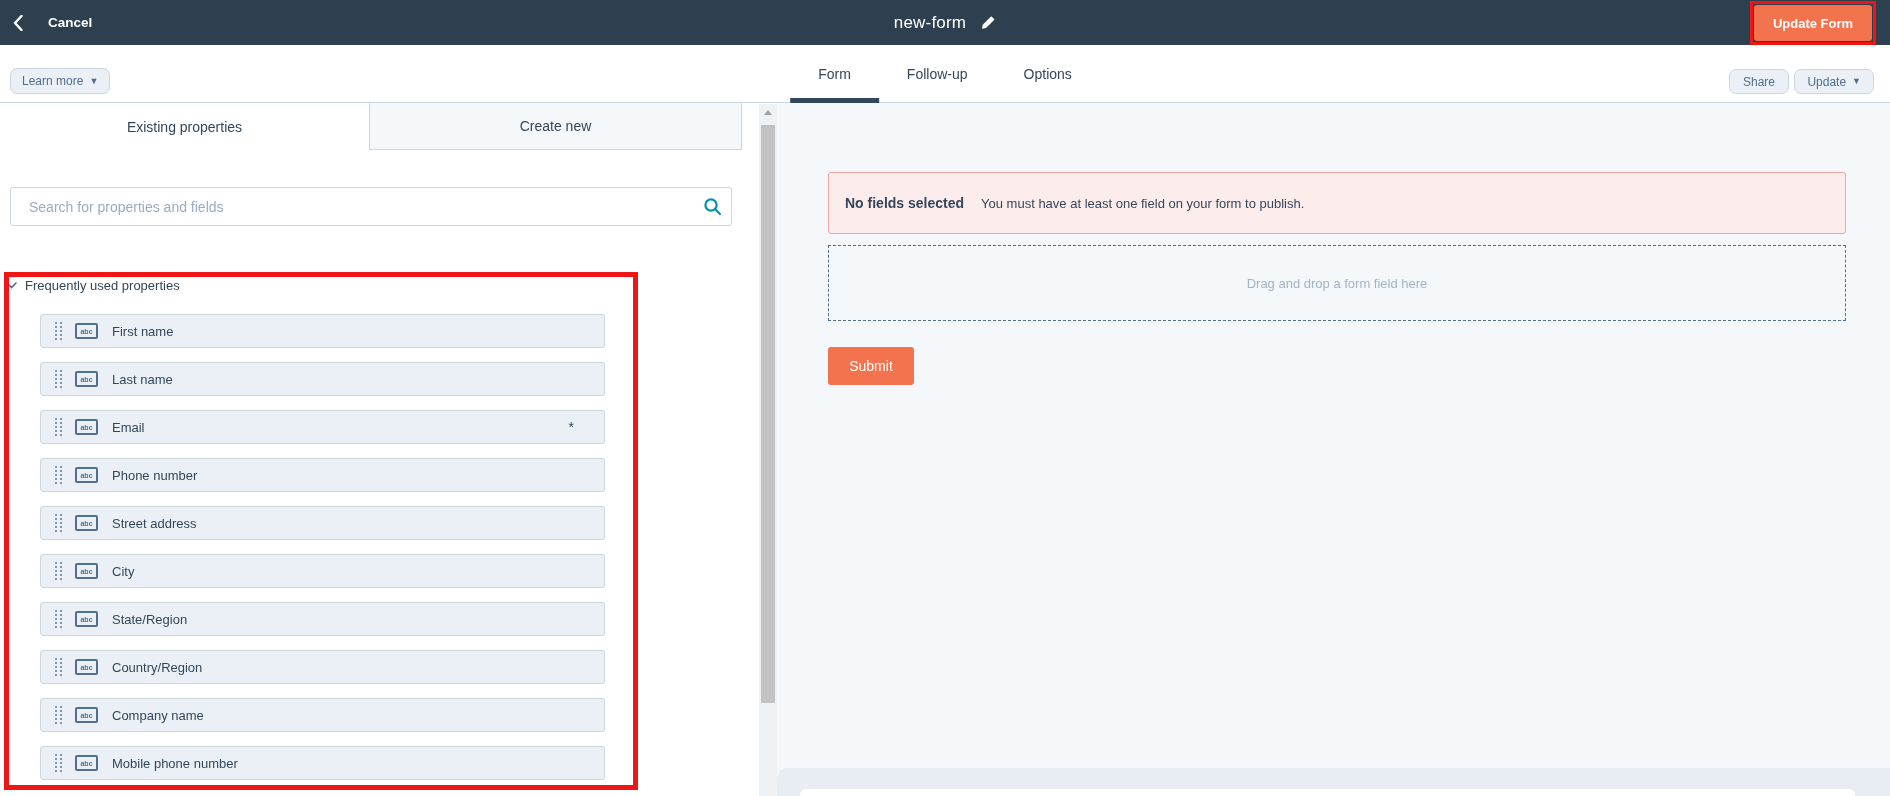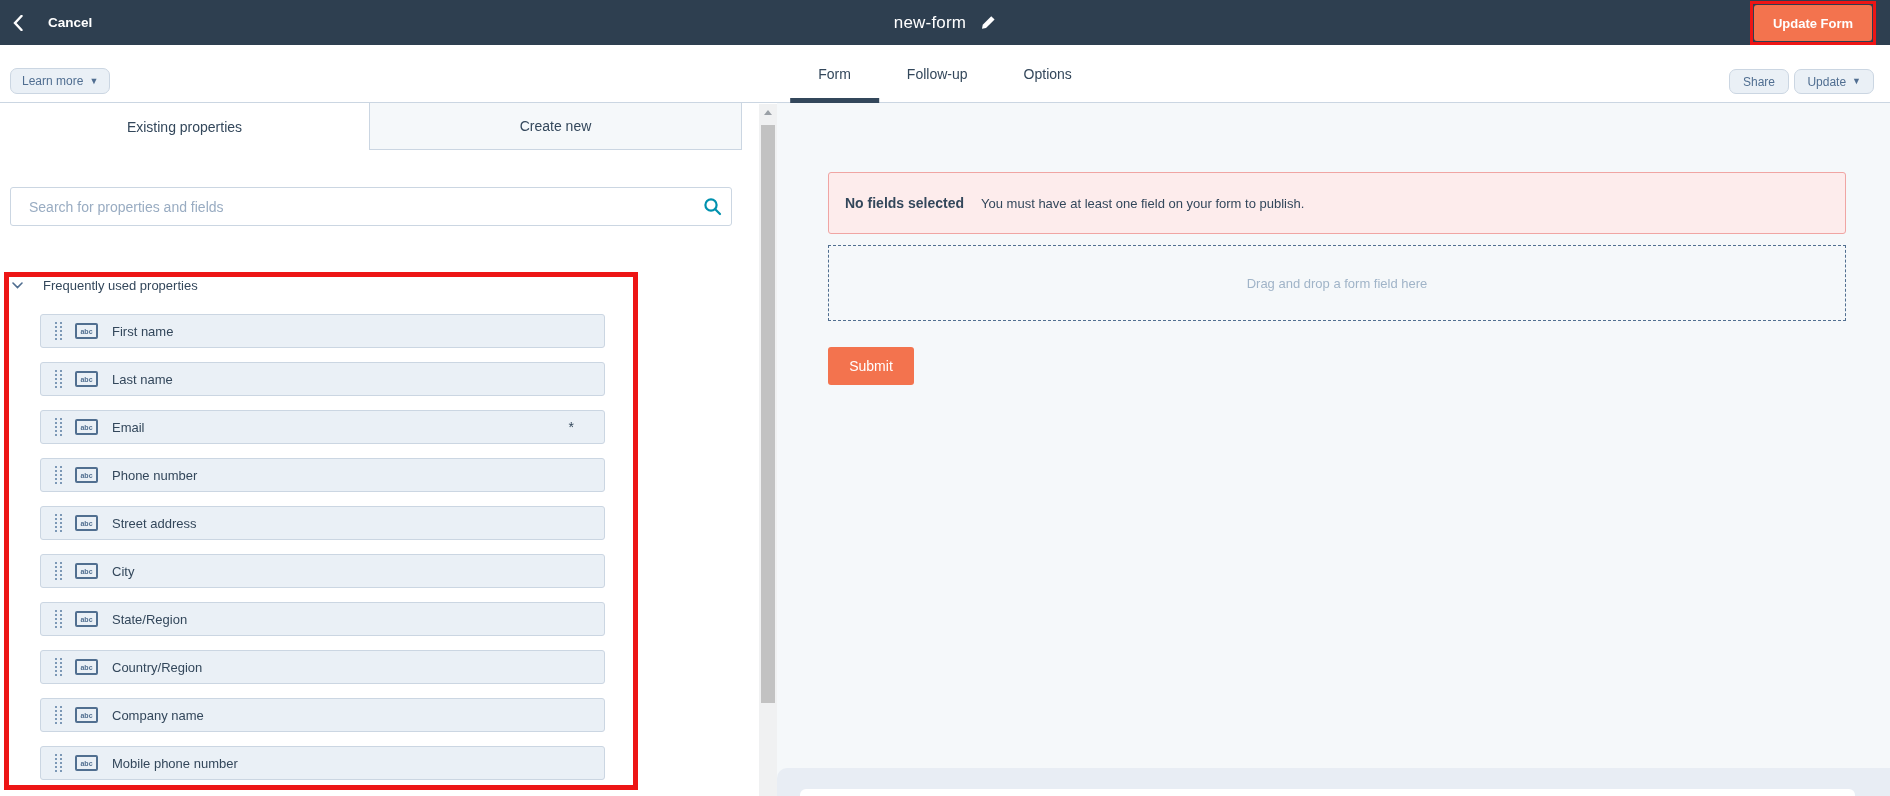--- a/index.html
+++ b/index.html
@@ -46,22 +46,22 @@
   .search-box { position:absolute; left:10px; top:187px; width:722px; height:39px;
     background:#ffffff; border:1px solid #cbd6e2; border-radius:3px; display:flex; align-items:center; }
   .search-box input { flex:1; border:none; outline:none; padding:0 10px 0 18px; font-size:14px;
     color:#33475b; font-family:inherit; background:transparent; }
   .search-box input::placeholder { color:#99acc2; }
   .search-ico { width:38px; display:flex; align-items:center; justify-content:center; cursor:pointer; }
 
   .red-box { position:absolute; left:4px; top:272px; width:634px; height:518px;
     border:5px solid #ed1515; pointer-events:none; }
 
-  .section-header { position:absolute; left:12px; top:278px; display:flex; align-items:center;
-    gap:20px; cursor:pointer; }
+  .section-header { position:absolute; left:6px; top:278px; display:flex; align-items:center;
+    gap:8px; cursor:pointer; }
   .section-title { font-size:13px; color:#33475b; }
 
   .prop-list { position:absolute; left:40px; top:314px; width:565px; }
   .prop-row { height:34px; margin-bottom:14px; background:#eaf0f6; border:1px solid #cbd6e2;
     border-radius:3px; display:flex; align-items:center; padding:0 14px; cursor:grab; }
   .drag-dots { flex:0 0 auto; display:flex; }
   .field-ico { margin-left:13px; width:23px; height:16px; border:2px solid #516f90;
     border-radius:2px; display:flex; align-items:center; justify-content:center; flex:0 0 auto; }
   .field-ico span { font-size:7px; line-height:1; color:#516f90; font-weight:700; }
   .prop-label { margin-left:14px; font-size:13px; color:#33475b; }

